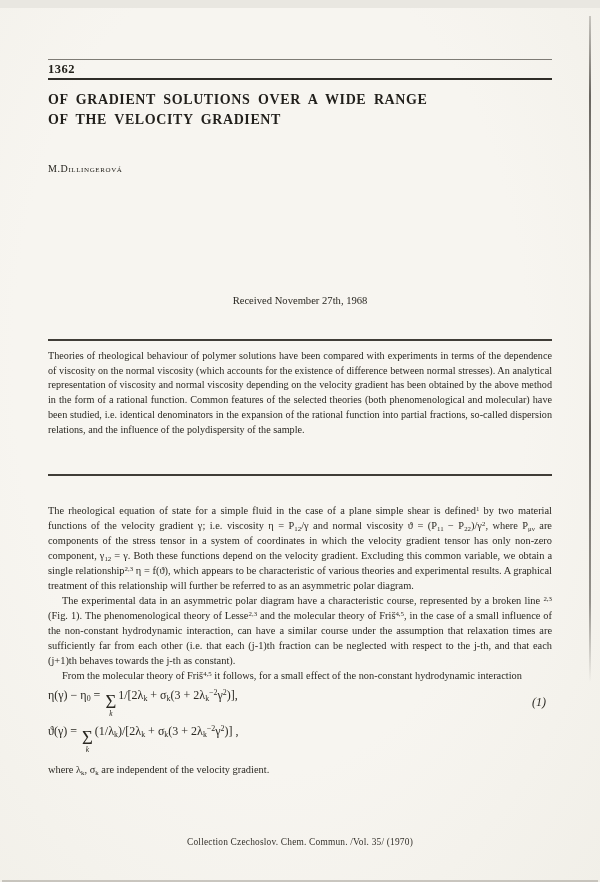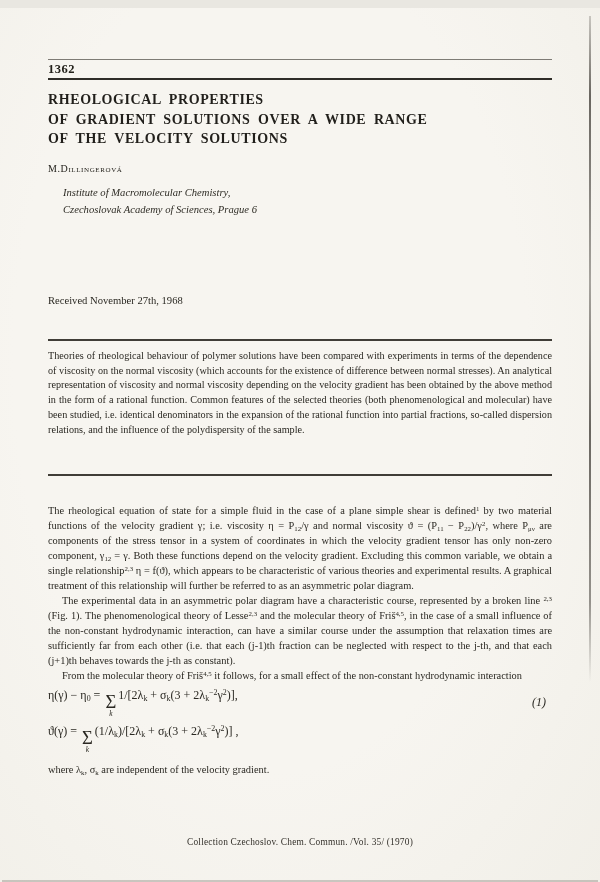--- a/index.html
+++ b/index.html
@@ -20,21 +20,21 @@
   .rule-b{top:70px;height:2px;background:#2f2d28;}
   .rule-c{top:331px;height:1.5px;background:#403d37;}
   .rule-d{top:466px;height:1.5px;background:#403d37;}
   .pagenum{position:absolute;top:54px;left:48px;font-weight:bold;font-size:12.5px;letter-spacing:.5px;color:#222019;}
   .title{position:absolute;top:82px;left:48px;width:490px;margin:0;
     font-size:14px;line-height:19.5px;font-weight:bold;letter-spacing:.6px;word-spacing:3.5px;color:#211f1b;}
   .tline{display:block;}
   .author{position:absolute;top:155px;left:48px;font-variant:small-caps;font-size:10px;letter-spacing:.6px;color:#24221c;}
   .affil{position:absolute;top:177px;left:63px;font-style:italic;font-size:10.6px;line-height:16.5px;color:#2e2c25;}
   .aline{display:block;}
-  .received{position:absolute;top:287px;left:48px;width:504px;text-align:left;font-size:10.6px;}
+  .received{position:absolute;top:287px;left:48px;width:504px;text-align:center;font-size:10.6px;}
   .abstract{position:absolute;top:341px;left:48px;width:504px;font-size:10.2px;line-height:14.7px;text-align:justify;}
   .body{position:absolute;top:495px;left:48px;width:504px;font-size:10.4px;line-height:15px;text-align:justify;}
   .para{margin:0;}
   .indent{text-indent:14px;}
   .eq-row{position:relative;text-align:left;margin:6px 0 8px;font-size:12px;line-height:1.1;}
   .eq-label{position:absolute;right:6px;top:50%;transform:translateY(-50%);font-style:italic;}
   .where{margin-top:9px;text-align:left;}
   .footer{position:absolute;top:829px;left:48px;width:504px;text-align:center;font-size:9.4px;letter-spacing:.2px;color:#34312b;}
   
   .run-i{}
@@ -50,31 +50,26 @@
 <div class="page">
 
   <div class="scan-right"></div>
   <div class="scan-bottom"></div>
 
   <div class="rule rule-a"></div>
   <div class="pagenum">1362</div>
   <div class="rule rule-b"></div>
 
   <h1 class="title">
-    <span class="tline">RHEOLOGICAL PROPERTIES</span>
     <span class="tline">OF GRADIENT SOLUTIONS OVER A WIDE RANGE</span>
-    <span class="tline">OF THE VELOCITY SOLUTIONS</span>
+    <span class="tline">OF THE VELOCITY GRADIENT</span>
   </h1>
 
   <div class="author">M.Dillingerová</div>
 
-  <div class="affil">
-    <span class="aline">Institute of Macromolecular Chemistry,</span>
-    <span class="aline">Czechoslovak Academy of Sciences, Prague 6</span>
-  </div>
 
   <div class="received">Received November 27th, 1968</div>
 
   <div class="rule rule-c"></div>
   <div class="abstract"><span>Theories of rheological behaviour of polymer solutions have been compared with experiments in terms of the dependence of viscosity on the normal viscosity (which accounts for the existence of difference between normal stresses). An analytical representation of viscosity and normal viscosity depending on the velocity gradient has been obtained by the above method in the form of a rational function. Common features of the selected theories (both phenomenological and molecular) have been studied, </span><span class="run-i">i.e.</span><span> identical denominators in the expansion of the rational function into partial fractions, so-called dispersion relations, and the influence of the polydispersity of the sample.</span></div>
   <div class="rule rule-d"></div>
 
   <div class="body">
     <p class="para"><span>The rheological equation of state for a simple fluid in the case of a plane simple shear is defined</span><span class="run-sup">1</span><span> by two material functions of the velocity gradient </span><span class="run-i">γ</span><span>; </span><span class="run-i">i.e.</span><span> viscosity </span><span class="run-i">η</span><span> = </span><span class="run-i">P</span><span class="run-sub">12</span><span>/</span><span class="run-i">γ</span><span> and normal viscosity </span><span class="run-i">ϑ</span><span> = (</span><span class="run-i">P</span><span class="run-sub">11</span><span> − </span><span class="run-i">P</span><span class="run-sub">22</span><span>)/</span><span class="run-i">γ</span><span class="run-sup">2</span><span>, where </span><span class="run-i">P</span><span class="run-sub">μν</span><span> are components of the stress tensor in a system of coordinates in which the velocity gradient tensor has only non-zero component, </span><span class="run-i">γ</span><span class="run-sub">12</span><span> = </span><span class="run-i">γ</span><span>. Both these functions depend on the velocity gradient. Excluding this common variable, we obtain a single relationship</span><span class="run-sup">2,3</span><span> </span><span class="run-i">η</span><span> = f(</span><span class="run-i">ϑ</span><span>), which appears to be characteristic of various theories and experimental results. A graphical treatment of this relationship will further be referred to as an asymmetric polar diagram.</span></p>
     <p class="para indent"><span>The experimental data in an asymmetric polar diagram have a characteristic course, represented by a broken line </span><span class="run-sup">2,3</span><span> (Fig. 1). The phenomenological theory of Lesse</span><span class="run-sup">2,3</span><span> and the molecular theory of Friš</span><span class="run-sup">4,5</span><span>, in the case of a small influence of the non-constant hydrodynamic interaction, can have a similar course under the assumption that relaxation times are sufficiently far from each other (</span><span class="run-i">i.e.</span><span> that each (j-1)th fraction can be neglected with respect to the j-th, and that each (j+1)th behaves towards the j-th as constant).</span></p>

